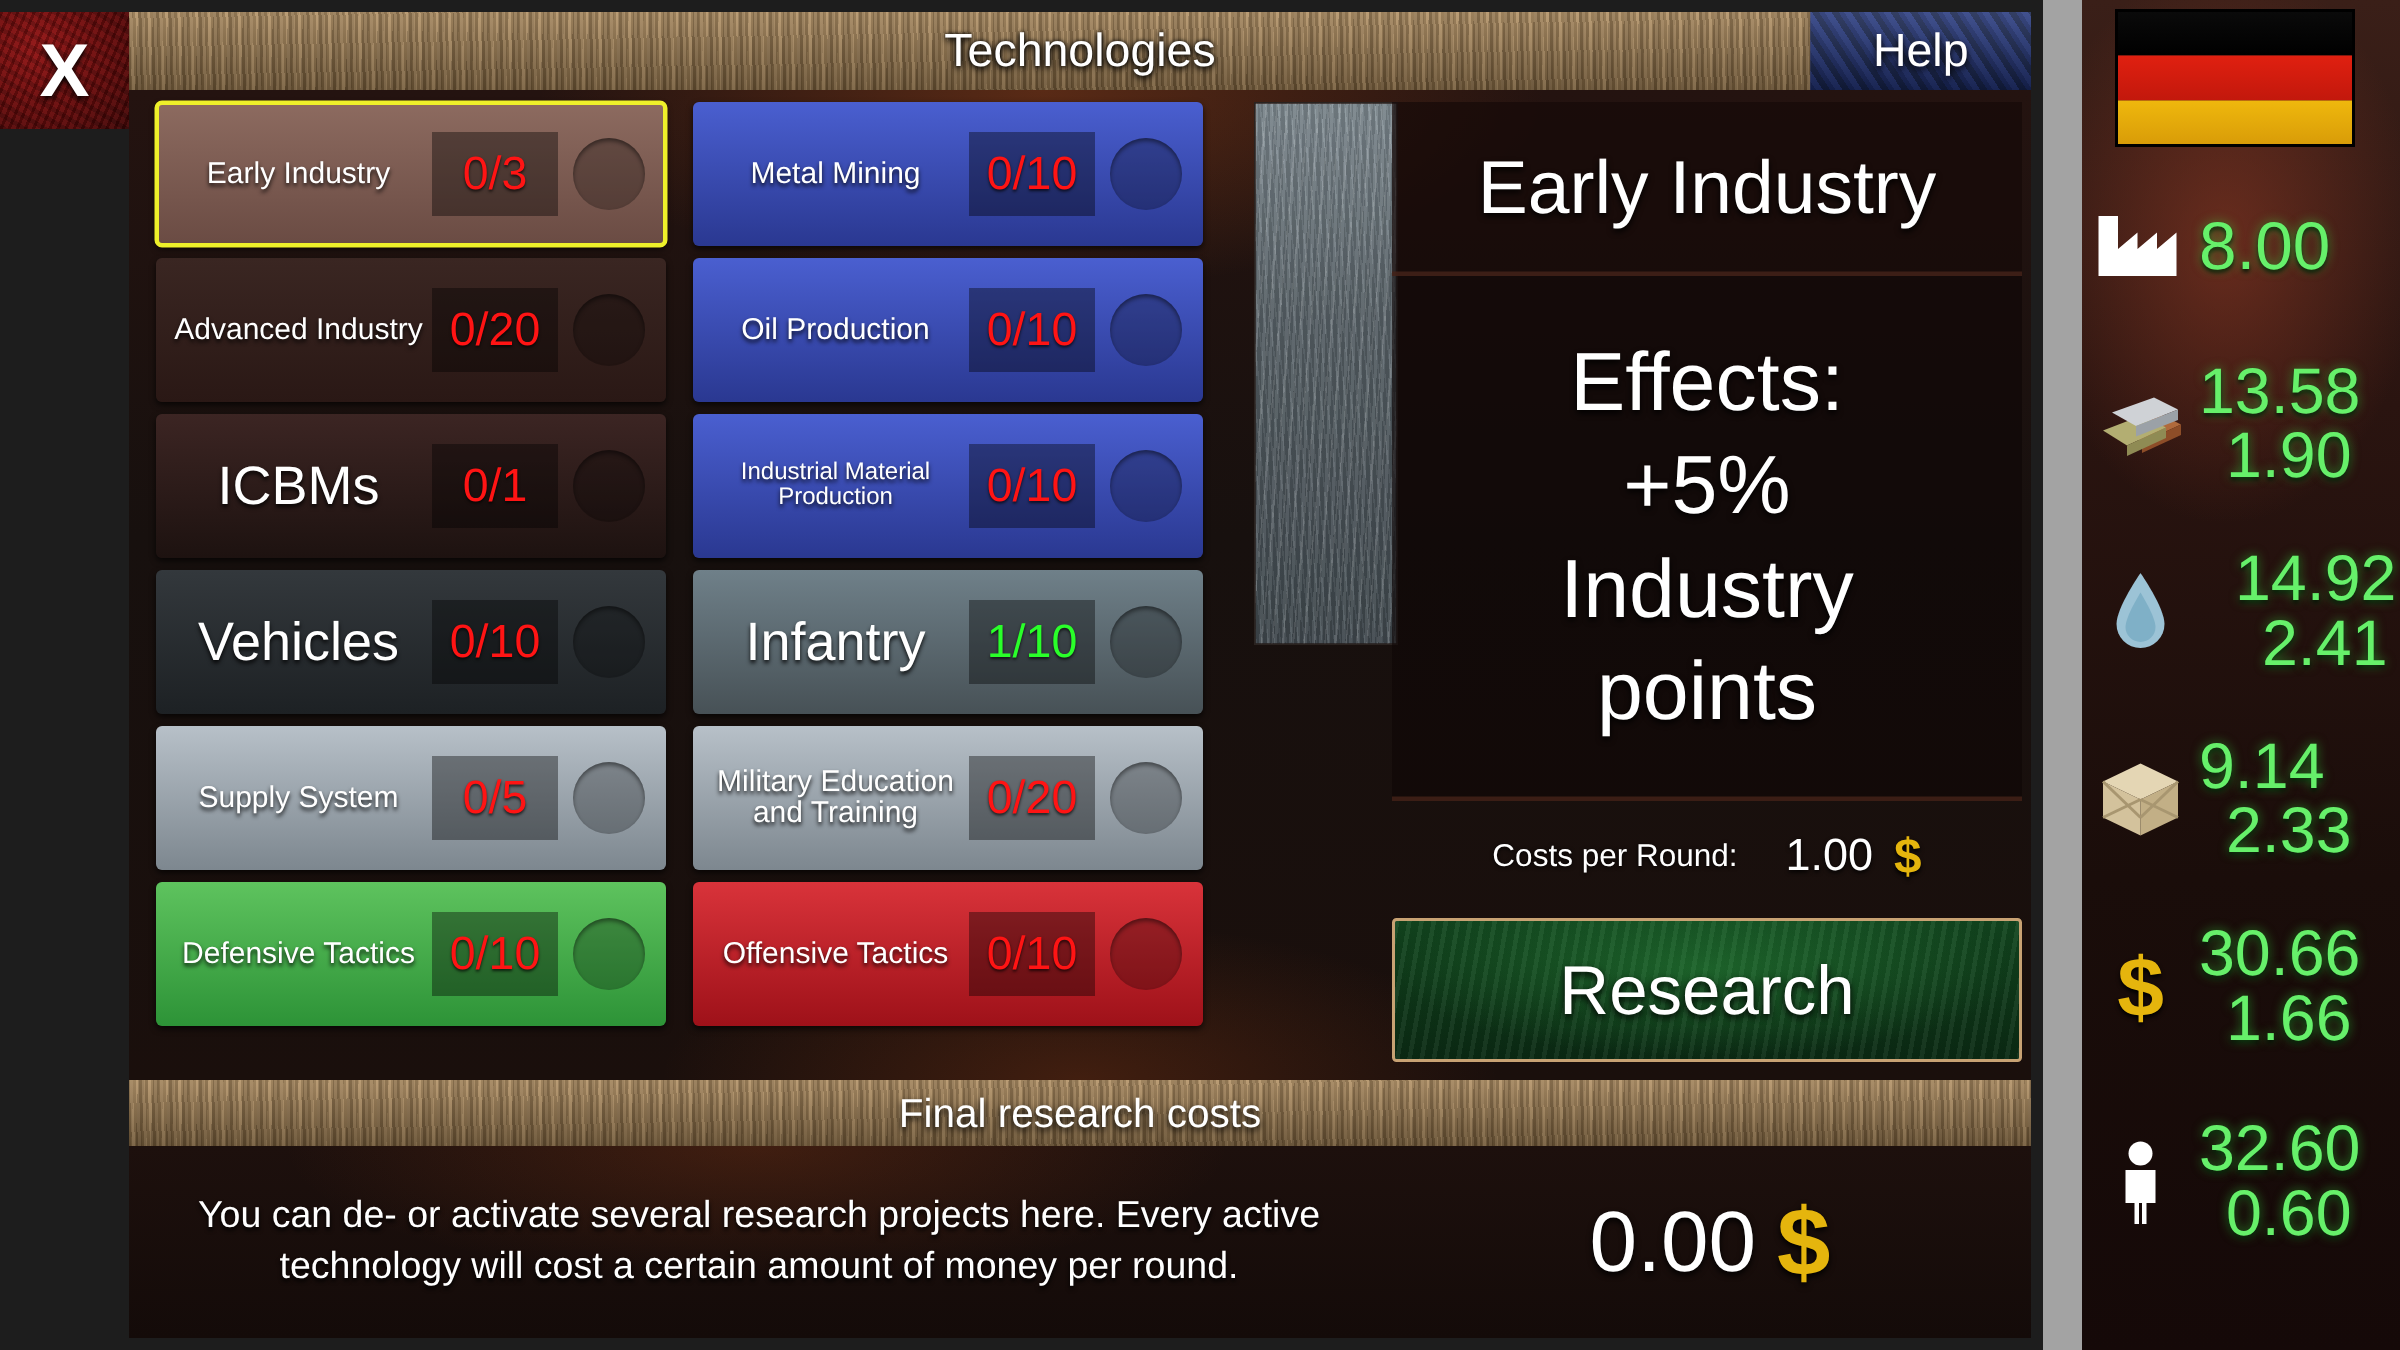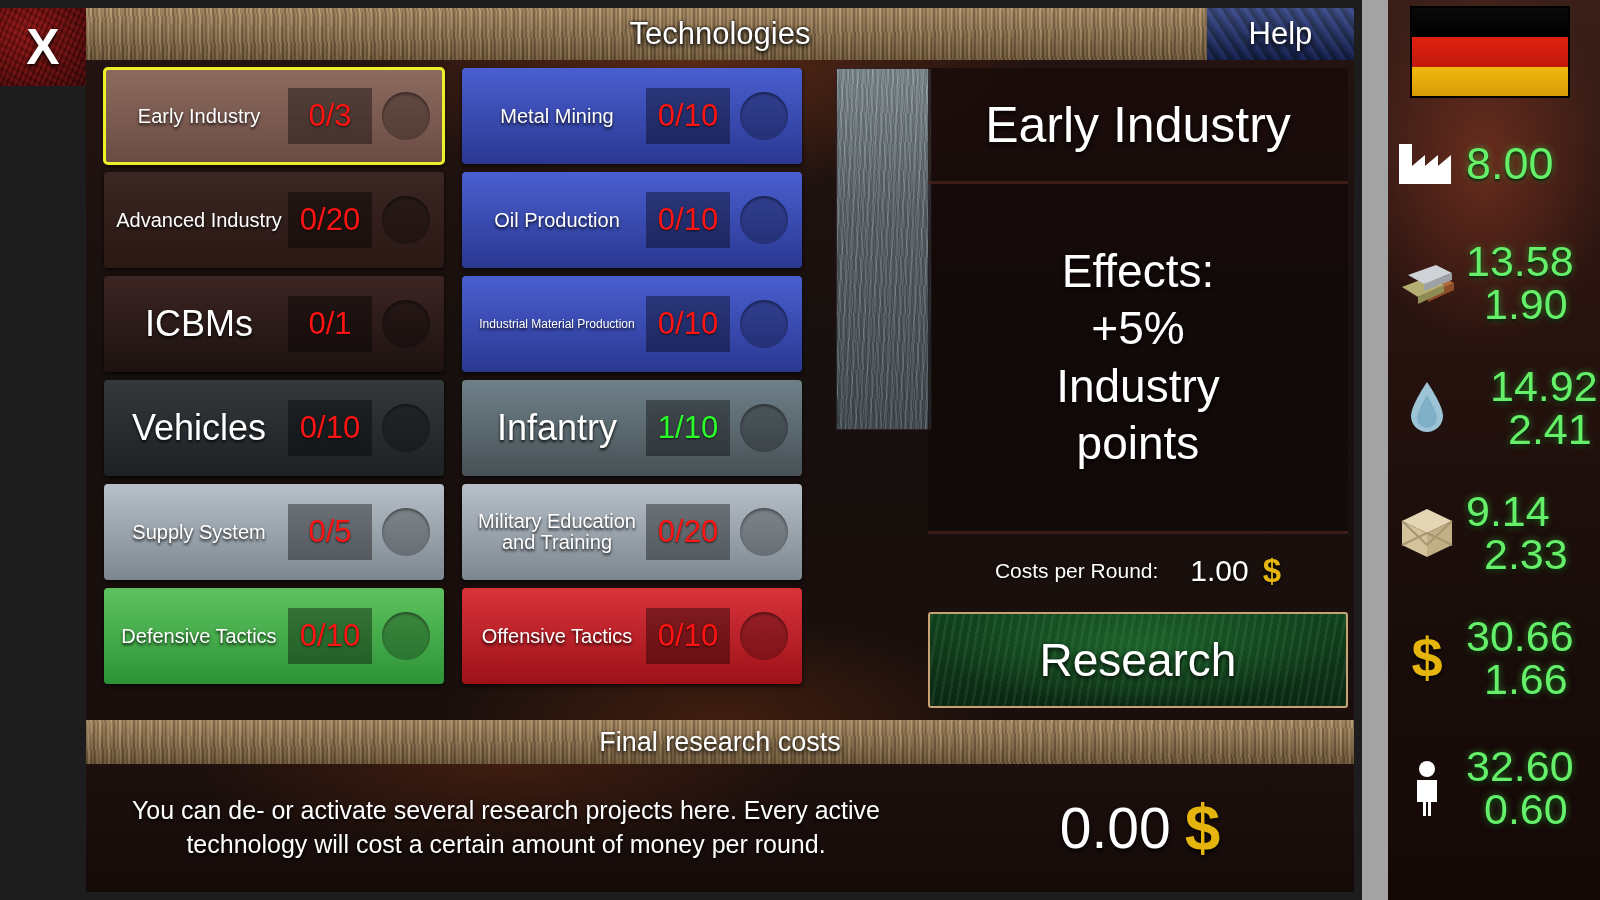--- a/index.html
+++ b/index.html
@@ -145,21 +145,21 @@
   }
   .d-title {
     height: 116px; background: rgba(22,10,8,.72);
     display: flex; align-items: center; justify-content: center;
     color: #fff; font-size: 50px; text-shadow: 0 2px 4px #000;
     border-bottom: 3px solid rgba(70,35,25,.8);
   }
   .d-effects {
     flex: 1; background: rgba(14,7,6,.62);
     display: flex; align-items: center; justify-content: center;
-    color: #fff; font-size: 46px; line-height: 1.25; text-align: center;
+    color: #fff; font-size: 55px; line-height: 1.25; text-align: center;
     text-shadow: 0 2px 4px #000;
     border-bottom: 3px solid rgba(70,35,25,.8);
     white-space: pre-line; padding: 20px;
   }
   .d-cost {
     height: 74px; display: flex; align-items: center; justify-content: center;
     gap: 14px; color: #fff;
   }
   .d-cost-label { font-size: 21px; text-shadow: 0 1px 3px #000; }
   .d-cost-val { font-size: 30px; text-shadow: 0 1px 3px #000; margin-left: 18px;}
@@ -313,21 +313,21 @@
                 <div class="t-count zero">0/10</div>
                 <div class="t-dot"></div>
               </div>
               <div class="tech-item pal-blue mid">
                 <div class="t-name">Oil
 Production</div>
                 <div class="t-count zero">0/10</div>
                 <div class="t-dot"></div>
               </div>
               <div class="tech-item pal-blue ">
-                <div class="t-name" style="font-size: 12px;">Industrial Material
+                <div class="t-name" style="font-size: 16px;">Industrial Material
 Production</div>
                 <div class="t-count zero">0/10</div>
                 <div class="t-dot"></div>
               </div>
               <div class="tech-item pal-steel big">
                 <div class="t-name">Infantry</div>
                 <div class="t-count some">1/10</div>
                 <div class="t-dot"></div>
               </div>
               <div class="tech-item pal-silver ">

